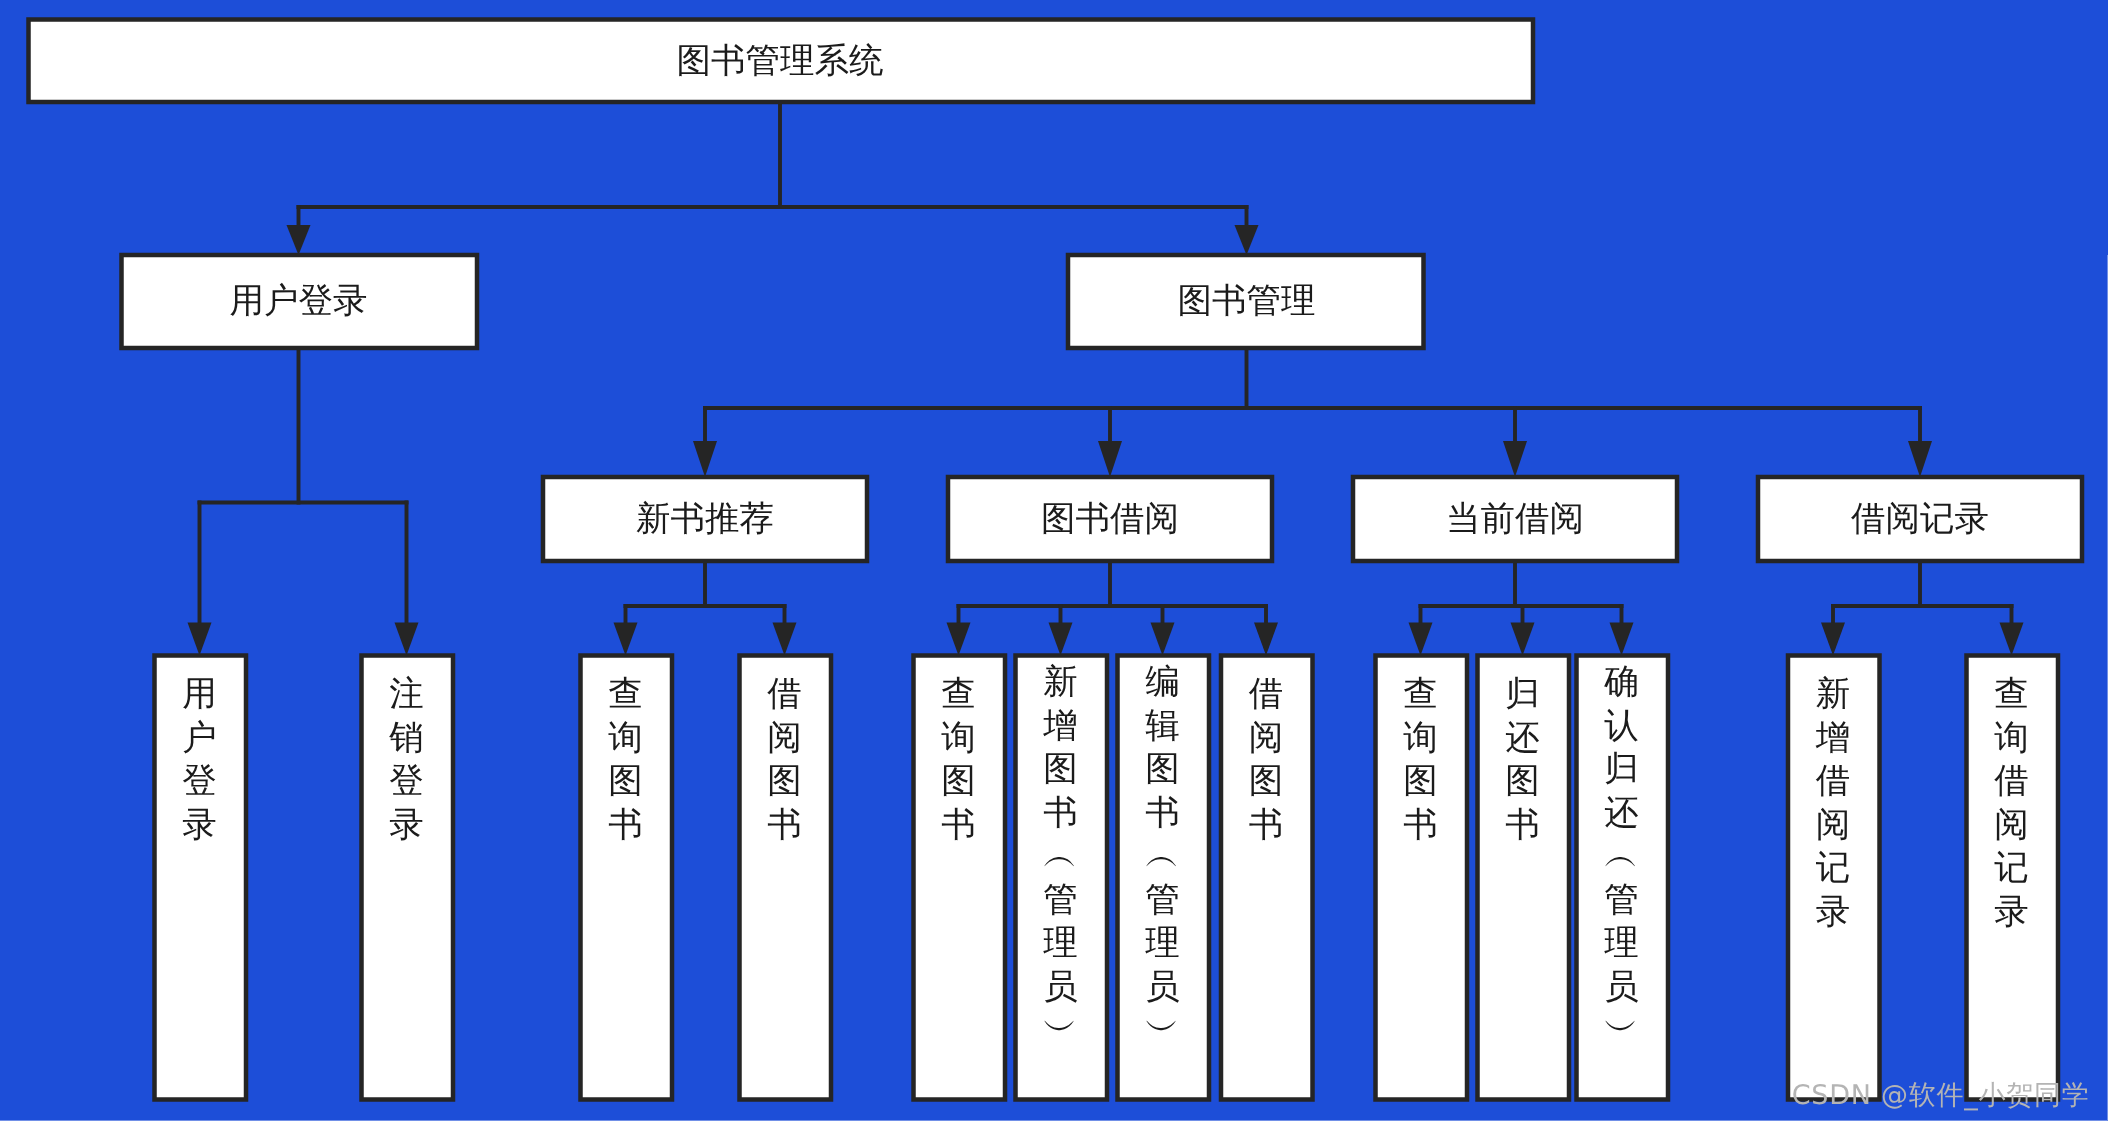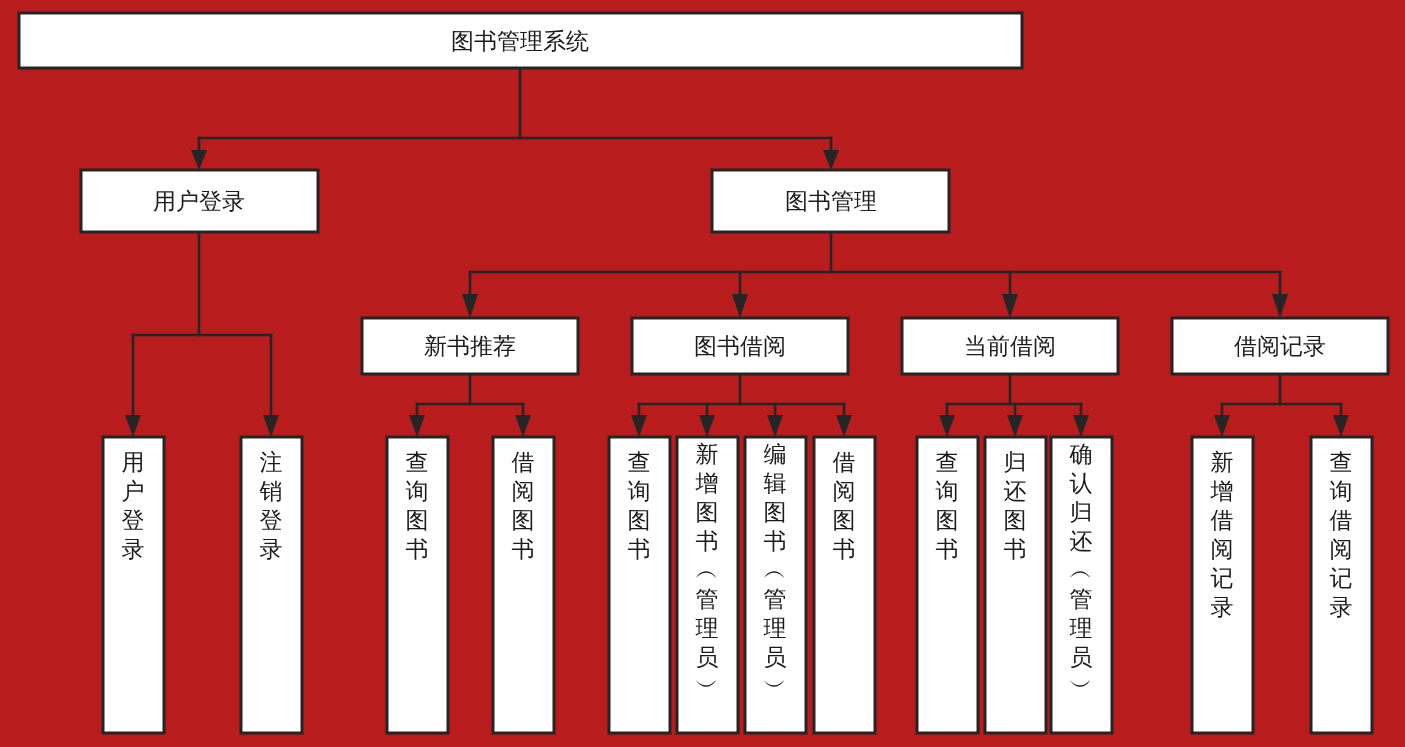--- a/index.html
+++ b/index.html
@@ -11,21 +11,21 @@
   body {
     width: 1405px;
     height: 747px;
     font-family: "DejaVu Sans", "Liberation Sans", sans-serif;
     overflow: hidden;
   }
   #diagram-root {
     position: relative;
     width: 1405px;
     height: 747px;
-    background: #b91c1c;
+    background: #1d4ed8;
   }
   svg.tree-canvas {
     position: absolute;
     left: 0;
     top: 0;
     width: 1405px;
     height: 747px;
     display: block;
   }
   .node-rect {
@@ -240,14 +240,15 @@
       <rect class="node-rect-thin" x="1192" y="437" width="61" height="296"></rect>
       <text class="node-label-v" x="1222" y="470"><tspan x="1222" dy="0">新</tspan><tspan x="1222" dy="29">增</tspan><tspan x="1222" dy="29">借</tspan><tspan x="1222" dy="29">阅</tspan><tspan x="1222" dy="29">记</tspan><tspan x="1222" dy="29">录</tspan></text>
     </g>
     <g>
       <rect class="node-rect-thin" x="1311" y="437" width="61" height="296"></rect>
       <text class="node-label-v" x="1341" y="470"><tspan x="1341" dy="0">查</tspan><tspan x="1341" dy="29">询</tspan><tspan x="1341" dy="29">借</tspan><tspan x="1341" dy="29">阅</tspan><tspan x="1341" dy="29">记</tspan><tspan x="1341" dy="29">录</tspan></text>
     </g>
 
   </svg>
 
+  <div class="watermark">CSDN @软件_小贺同学</div>
 
 </div>
 
 </body></html>

